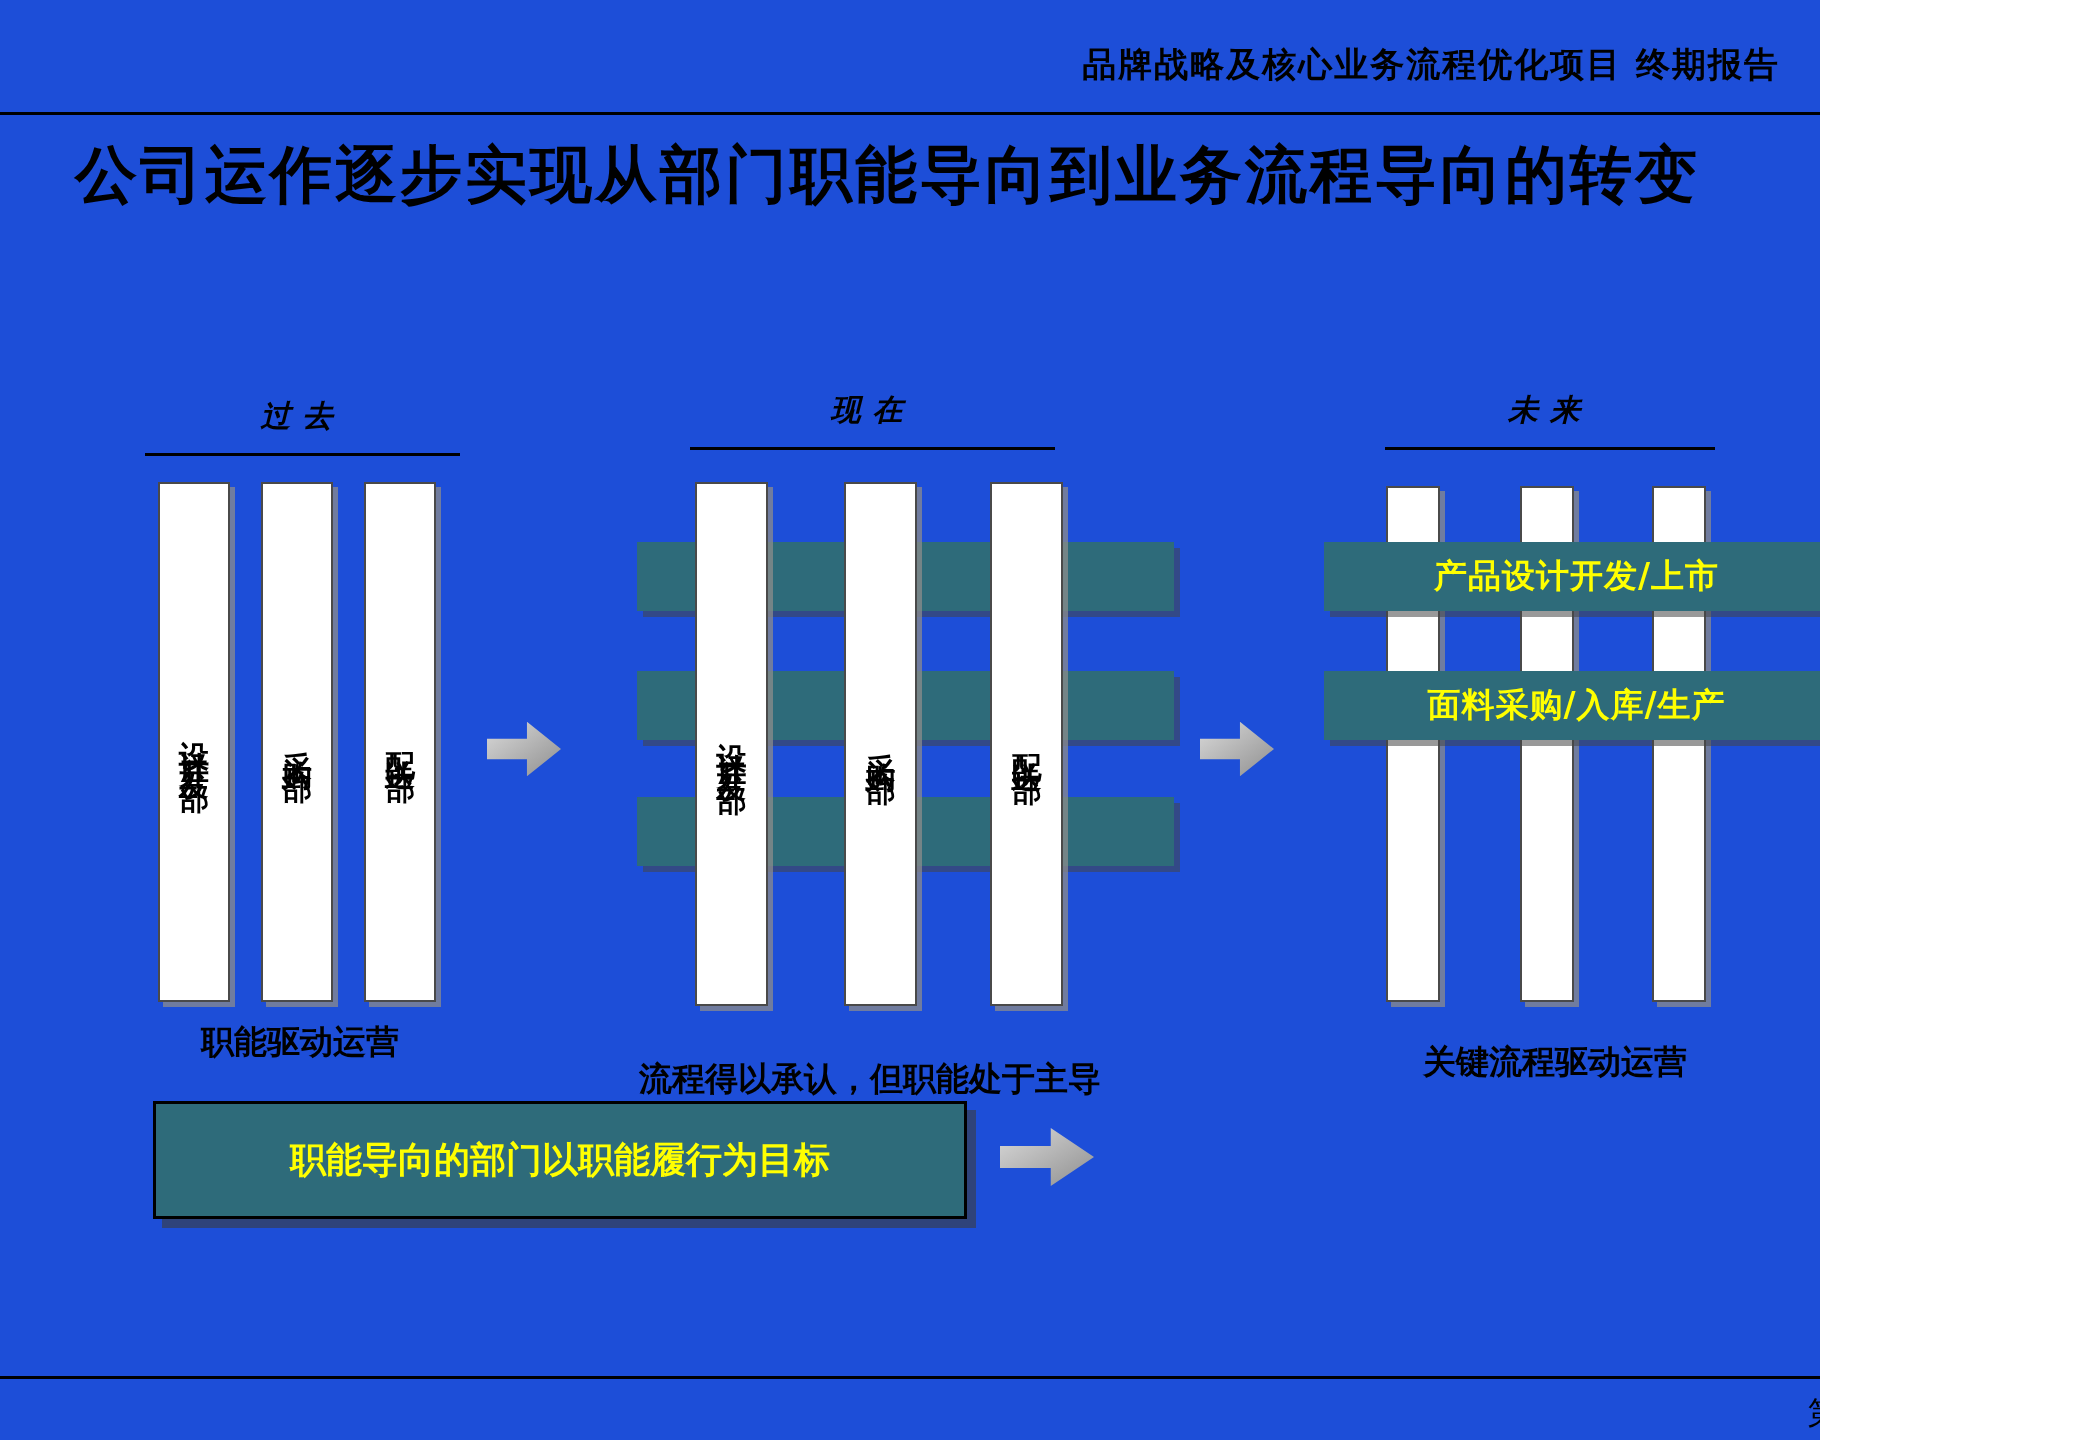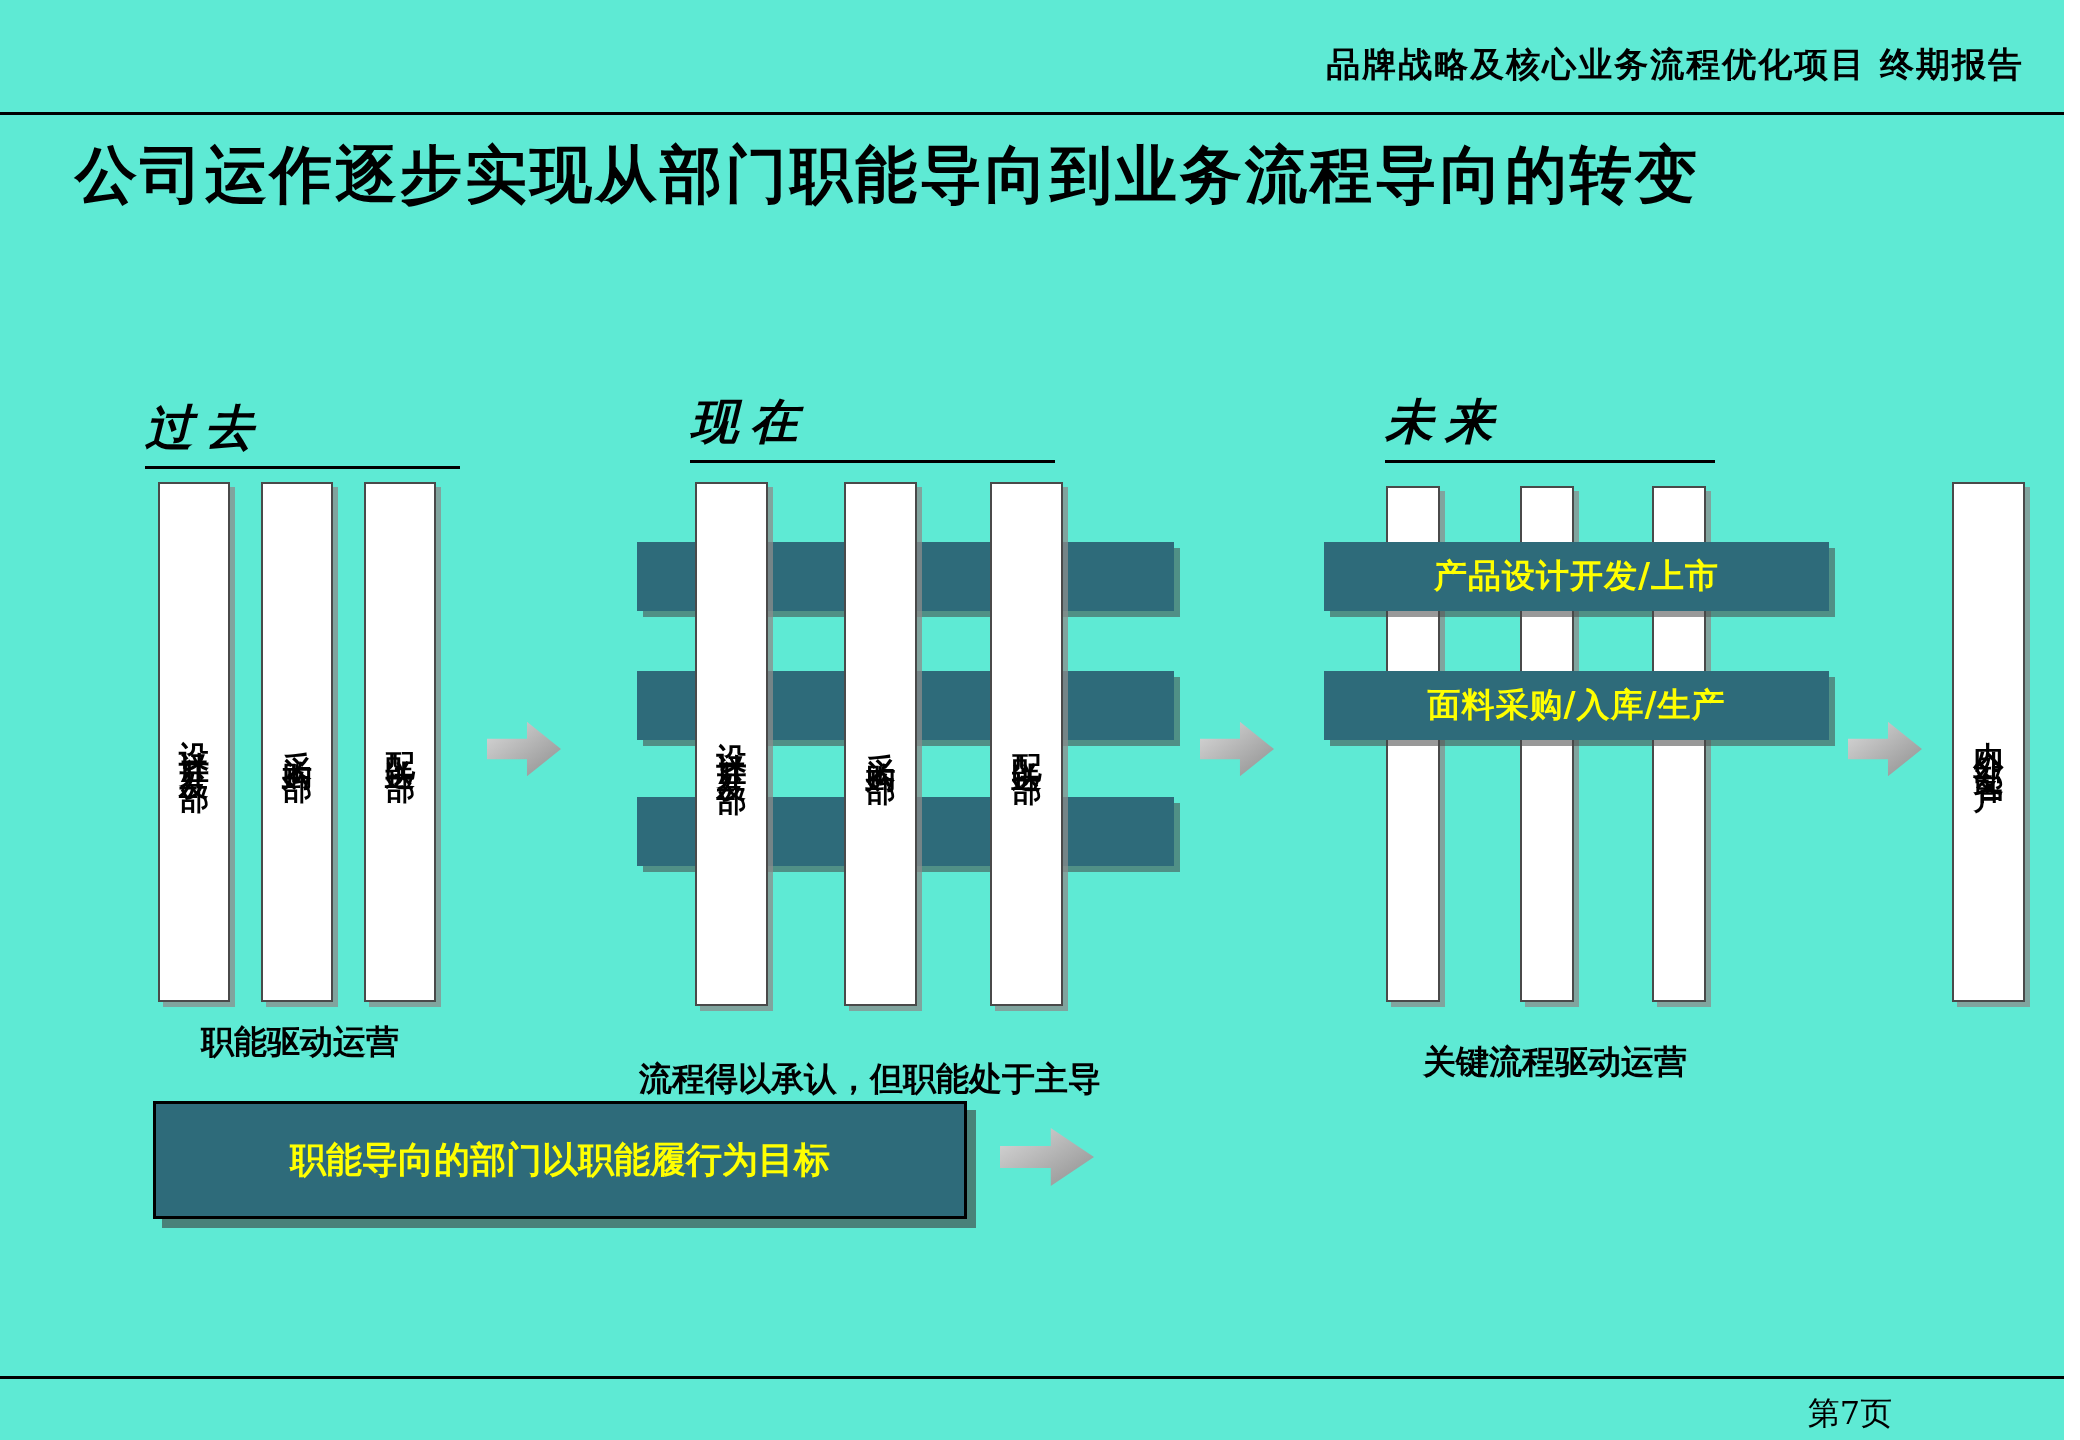--- a/index.html
+++ b/index.html
@@ -1,17 +1,17 @@
 <!DOCTYPE html>
 <html style="--teal: #2e6b7a; --yellow: #ffff00; --arrow-light: #d9d9d9; --arrow-dark: #8f8f8f;"><head>
 <meta charset="utf-8">
 <style>
   html,body { margin:0; padding:0; background:#fff; }
   .slide {
-    position:relative; width:2064px; height:1440px; background:#5eead4; overflow:hidden;
+    position:relative; width:1820px; height:1440px; background:#1d4ed8; overflow:hidden;
     font-family:"DejaVu Sans", sans-serif; color:#000;text-decoration:underline;
   }
   .abs { position:absolute; }
 
   
   .report-header {
     top:42px; right:40px; font-family:"DejaVu Serif", serif;
     font-weight:bold; font-size:34px; letter-spacing:2px;
   }
   .rule { left:0; width:2080px; height:3px; background:#000; }
@@ -31,22 +31,22 @@
   
   .legend-box {
     top:288px; left:1830px; width:146px; text-align:center;
     border-top:7px double #000; border-bottom:7px double #000;
     padding:16px 0 14px 0;
     font-family:"DejaVu Serif", serif; font-weight:bold; font-size:32px; letter-spacing:10px;
   }
 
   
   .sec-head {
-    font-family:"DejaVu Serif", serif; font-weight:bold; font-style:italic;
-    font-size:48px; letter-spacing:12px; border-bottom:3px solid #000; padding-bottom:6px;
+    text-align:center; font-family:"DejaVu Serif", serif; font-weight:bold; font-style:italic;
+    font-size:30px; letter-spacing:12px; border-bottom:3px solid #000; padding-bottom:16px;
   }
   .sec-past    { top:396px; left:145px;  width:315px; }
   .sec-present { top:390px; left:690px;  width:365px; }
   .sec-future  { top:390px; left:1385px; width:330px; }
 
   
   .vbar {
     background:#fff; border:2px solid #4a4a4a;
     box-shadow:5px 5px 0 rgba(140,140,140,0.75);
     display:flex; align-items:center; justify-content:center;

